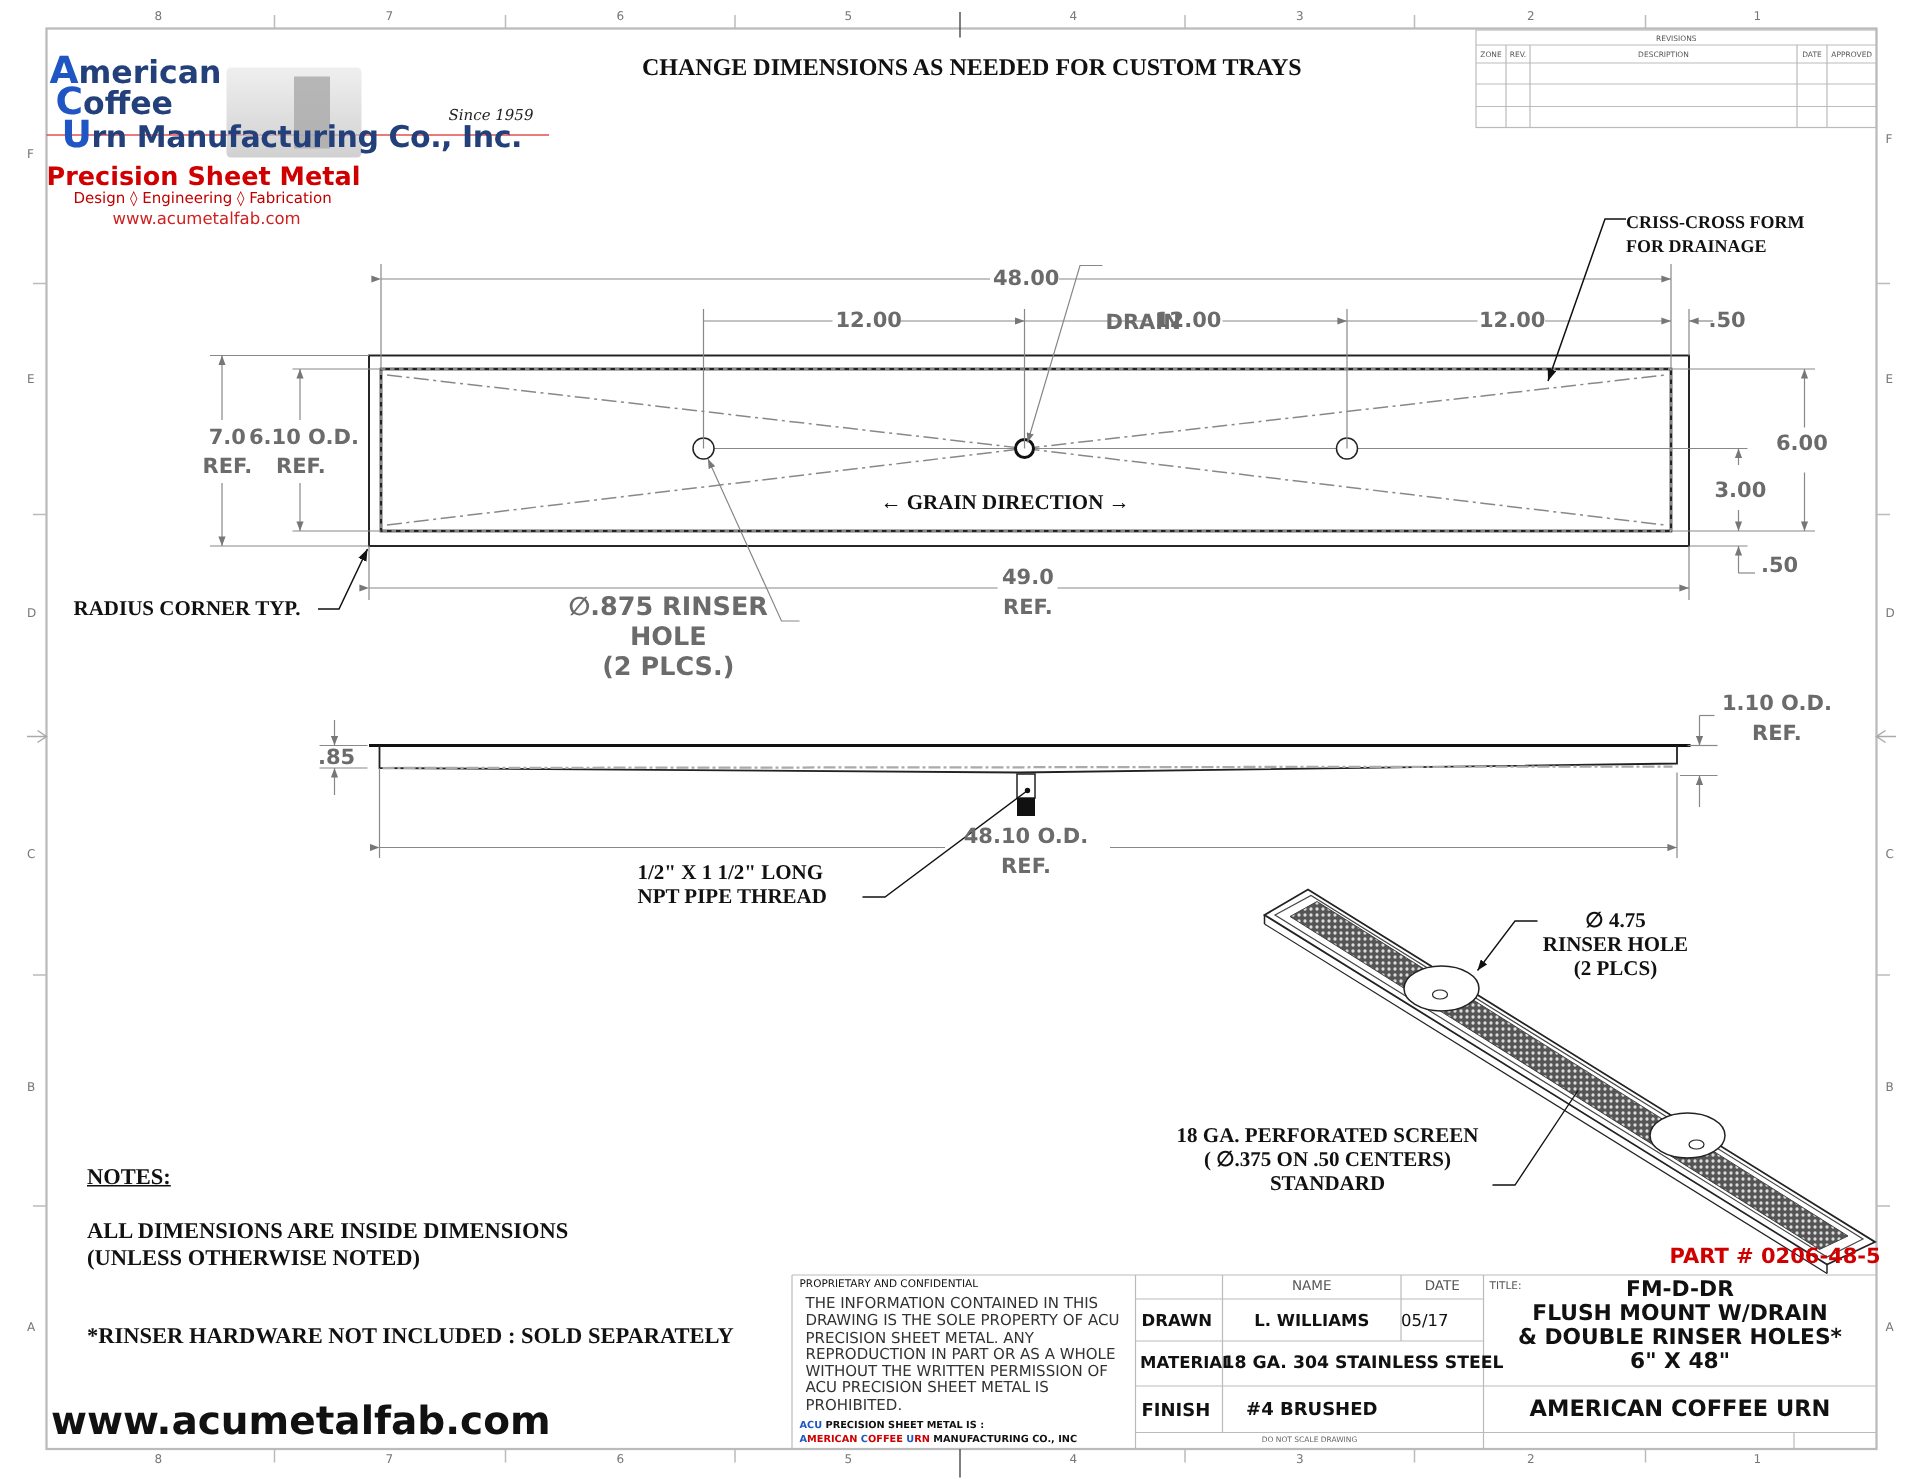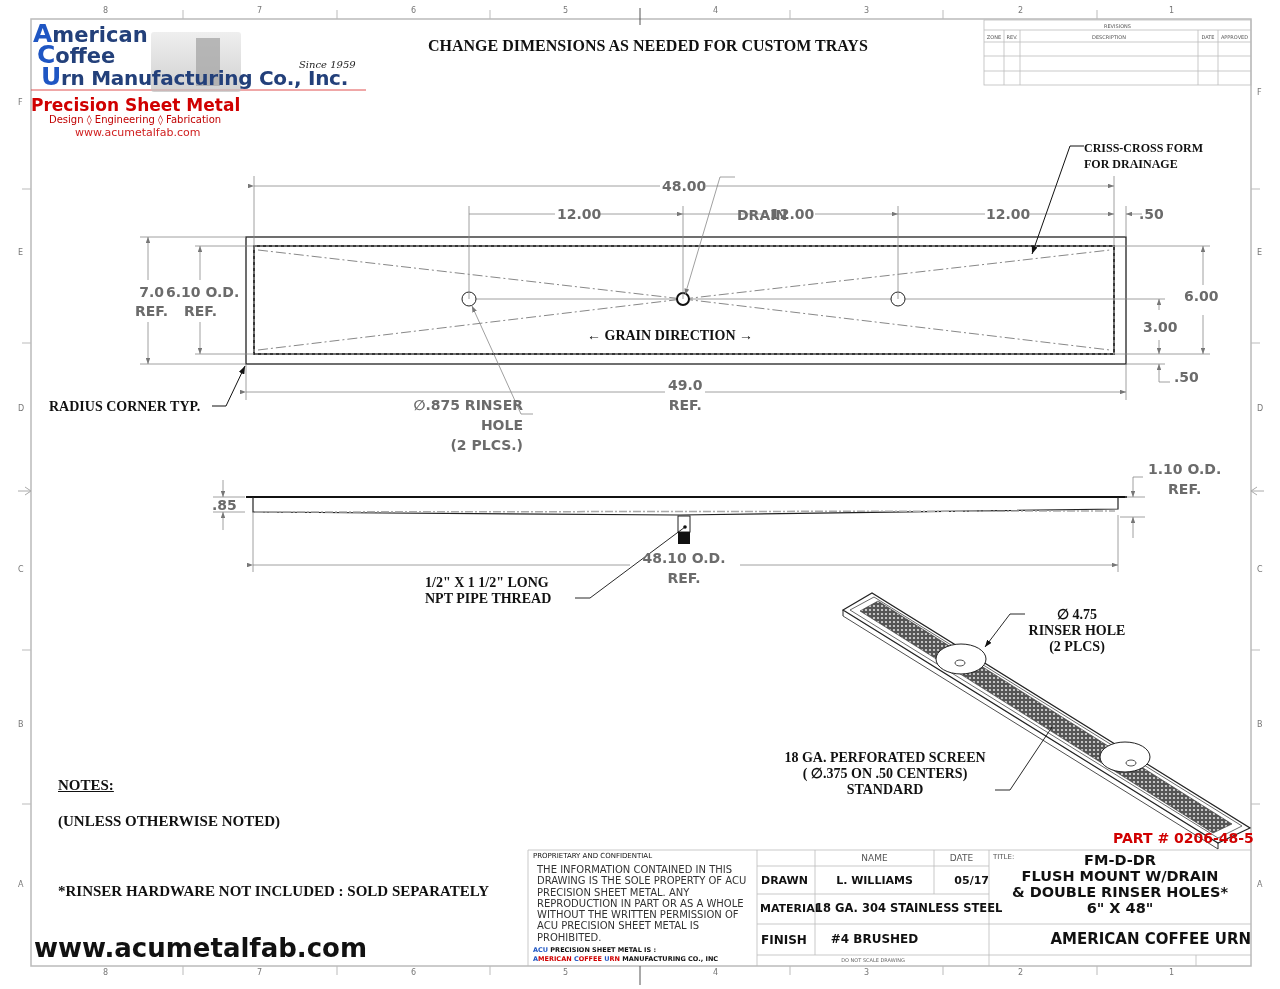--- a/index.html
+++ b/index.html
@@ -216,21 +216,21 @@
 <div class="zone" style="left:18px;top:565px">C</div>
 <div class="zone" style="left:18px;top:720px">B</div>
 <div class="zone" style="left:18px;top:880px">A</div>
 <div class="zone" style="left:1257px;top:88px">F</div>
 <div class="zone" style="left:1257px;top:248px">E</div>
 <div class="zone" style="left:1257px;top:404px">D</div>
 <div class="zone" style="left:1257px;top:565px">C</div>
 <div class="zone" style="left:1257px;top:720px">B</div>
 <div class="zone" style="left:1257px;top:880px">A</div>
 
-<div class="abs" style="left:31px;top:22px;width:336px;height:120px;">
+<div class="abs" style="left:31px;top:35px;width:336px;height:120px;">
   <div class="abs" style="left:120px;top:10px;width:90px;height:60px;background:linear-gradient(180deg,#e8e8e8,#bdbdbd);border-radius:3px;opacity:.7;"></div>
   <div class="abs" style="left:165px;top:16px;width:24px;height:48px;background:#a9a9a9;opacity:.8;"></div>
   <div class="abs" style="left:2px;top:1px;font:900 21px 'DejaVu Sans',sans-serif;line-height:22px;color:#23407a;"><span class="logo-letter" style="font-size:25px">A</span><span>merican</span></div>
   <div class="abs" style="left:6px;top:22px;font:900 21px 'DejaVu Sans',sans-serif;line-height:22px;color:#23407a;"><span class="logo-letter" style="font-size:25px">C</span><span>offee</span></div>
   <div class="abs" style="left:10px;top:44px;font:900 20px 'DejaVu Sans',sans-serif;line-height:22px;color:#23407a;white-space:nowrap;letter-spacing:-0.3px;"><span class="logo-letter" style="font-size:25px">U</span><span>rn Manufacturing Co., Inc.</span></div>
   <div class="abs" style="left:268px;top:37px;font:italic 10px 'DejaVu Serif',serif;color:#222;">Since 1959</div>
   <div class="abs" style="left:0px;top:73px;font:900 17px 'DejaVu Sans',sans-serif;color:#d00000;white-space:nowrap;">Precision Sheet Metal</div>
   <div class="abs" style="left:18px;top:92px;font:10px 'DejaVu Sans',sans-serif;color:#c00000;white-space:nowrap;">Design ◊ Engineering ◊ Fabrication</div>
   <div class="abs" style="left:44px;top:104px;font:11px 'DejaVu Sans',sans-serif;color:#d02020;white-space:nowrap;">www.acumetalfab.com</div>
 </div>
@@ -263,21 +263,21 @@
   <div style="padding-left:18px">REF.</div>
 </div>
 <div class="abs dim" style="left:1184px;top:276px;font-size:14px;margin-top:12px;">6.00</div>
 <div class="abs dim" style="left:1143px;top:319px;font-size:14px;">3.00</div>
 <div class="abs dim" style="left:1174px;top:369px;font-size:14px;">.50</div>
 <div class="abs blk" style="left:587px;top:328px;font-size:14px;white-space:nowrap;">← GRAIN DIRECTION →</div>
 <div class="abs dim" style="left:668px;top:375px;font-size:14px;line-height:20px;text-align:center;">
   <div>49.0</div>
   <div>REF.</div>
 </div>
-<div class="abs dim" style="left:368px;top:395px;font-size:14px;line-height:20px;text-align:right;width:155px;">
+<div class="abs dim" style="left:368px;top:395px;font-size:17px;line-height:20px;text-align:center;width:155px;">
   <div>∅.875 RINSER HOLE</div>
   <div>(2 PLCS.)</div>
 </div>
 <div class="abs blk" style="left:49px;top:399px;font-size:14px;white-space:nowrap;">RADIUS CORNER TYP.</div>
 
 <div class="abs dim" style="left:212px;top:497px;font-size:14px;">.85</div>
 <div class="abs dim" style="left:1148px;top:459px;font-size:14px;line-height:20px;text-align:center;">
   <div>1.10 O.D.</div>
   <div>REF.</div>
 </div>
@@ -296,43 +296,44 @@
   <div>(2 PLCS)</div>
 </div>
 <div class="abs blk" style="left:772px;top:750px;font-size:14px;line-height:16px;text-align:center;width:226px;">
   <div>18 GA. PERFORATED SCREEN</div>
   <div>( ∅.375 ON .50 CENTERS)</div>
   <div>STANDARD</div>
 </div>
 
 <div class="abs blk" style="left:58px;top:777px;font-size:15px;text-decoration:underline;">NOTES:</div>
 <div class="abs blk" style="left:58px;top:812px;font-size:15px;line-height:18px;white-space:nowrap;">
+  <div>ALL DIMENSIONS ARE INSIDE DIMENSIONS</div>
   <div>(UNLESS OTHERWISE NOTED)</div>
 </div>
 <div class="abs blk" style="left:58px;top:883px;font-size:15px;white-space:nowrap;">*RINSER HARDWARE NOT INCLUDED : SOLD SEPARATELY</div>
 <div class="abs" style="left:34px;top:933px;font:bold 26px 'DejaVu Sans',sans-serif;color:#111;white-space:nowrap;">www.acumetalfab.com</div>
 
 <div class="abs" style="left:1113px;top:830px;font:bold 14px 'DejaVu Sans',sans-serif;color:#d00000;white-space:nowrap;">PART # 0206-48-5</div>
 
 <div class="tb-cell" style="left:533px;top:852px;font-size:7px;font-weight:normal;">PROPRIETARY AND CONFIDENTIAL</div>
 <div class="tb-cell" style="left:537px;top:864px;width:220px;font-size:10px;line-height:11.3px;color:#333;">THE INFORMATION CONTAINED IN THIS DRAWING IS THE SOLE PROPERTY OF ACU PRECISION SHEET METAL.  ANY REPRODUCTION IN PART OR AS A WHOLE WITHOUT THE WRITTEN PERMISSION OF ACU PRECISION SHEET METAL IS PROHIBITED.</div>
 <div class="tb-cell" style="left:533px;top:946px;font-size:6.5px;font-weight:bold;white-space:nowrap;"><span style="color:#1f56c3">ACU</span><span> PRECISION SHEET METAL IS :</span></div>
 <div class="tb-cell" style="left:533px;top:955px;font-size:6.5px;font-weight:bold;white-space:nowrap;"><span style="color:#1f56c3">A</span><span style="color:#d00000">MERICAN </span><span style="color:#1f56c3">C</span><span style="color:#d00000">OFFEE </span><span style="color:#1f56c3">U</span><span style="color:#d00000">RN </span><span>MANUFACTURING CO., INC</span></div>
 
 <div class="tb-cell" style="left:815px;top:853px;width:119px;text-align:center;font-size:9px;color:#555;">NAME</div>
 <div class="tb-cell" style="left:934px;top:853px;width:55px;text-align:center;font-size:9px;color:#555;">DATE</div>
 <div class="tb-cell" style="left:761px;top:874px;font-size:11px;font-weight:bold;">DRAWN</div>
 <div class="tb-cell" style="left:815px;top:874px;width:119px;text-align:center;font-size:11px;font-weight:bold;">L. WILLIAMS</div>
-<div class="tb-cell" style="left:934px;top:874px;width:55px;text-align:right;font-size:11px;font-weight:bold;">05/17</div>
+<div class="tb-cell" style="left:934px;top:874px;width:55px;text-align:left;font-size:11px;font-weight:normal;">05/17</div>
 <div class="tb-cell" style="left:760px;top:902px;font-size:11px;font-weight:bold;">MATERIAL</div>
 <div class="tb-cell" style="left:815px;top:901px;width:174px;text-align:center;font-size:11.5px;font-weight:bold;white-space:nowrap;">18 GA. 304 STAINLESS STEEL</div>
 <div class="tb-cell" style="left:761px;top:933px;font-size:12px;font-weight:bold;">FINISH</div>
 <div class="tb-cell" style="left:815px;top:932px;width:119px;text-align:center;font-size:12px;font-weight:bold;">#4 BRUSHED</div>
 <div class="tb-cell" style="left:757px;top:957px;width:232px;text-align:center;font-size:5px;color:#666;">DO NOT SCALE DRAWING</div>
 
 <div class="tb-cell" style="left:993px;top:853px;font-size:7px;color:#555;">TITLE:</div>
 <div class="tb-cell" style="left:989px;top:852px;width:262px;text-align:center;font-size:14.5px;font-weight:bold;line-height:16px;">
   <div>FM-D-DR</div>
   <div>FLUSH MOUNT W/DRAIN</div>
   <div>&amp; DOUBLE RINSER HOLES*</div>
   <div>6" X 48"</div>
 </div>
-<div class="tb-cell" style="left:989px;top:930px;width:262px;text-align:right;font-size:15px;font-weight:bold;">AMERICAN COFFEE URN</div>
+<div class="tb-cell" style="left:989px;top:930px;width:262px;text-align:center;font-size:15px;font-weight:bold;">AMERICAN COFFEE URN</div>
 
 </body></html>

